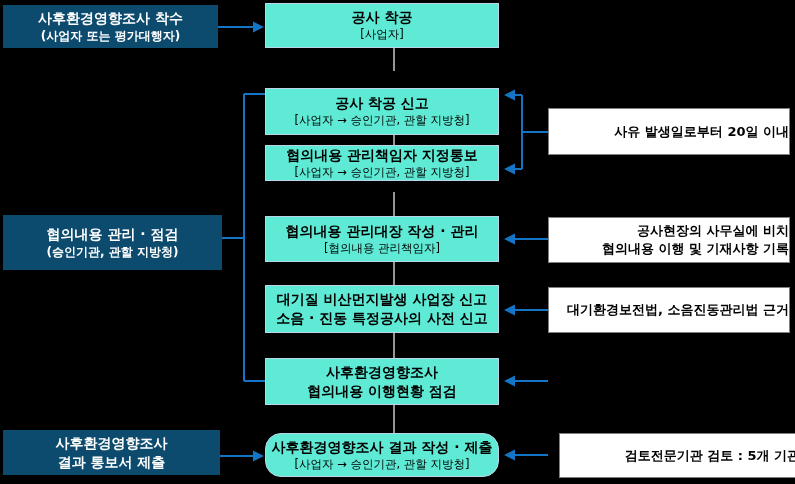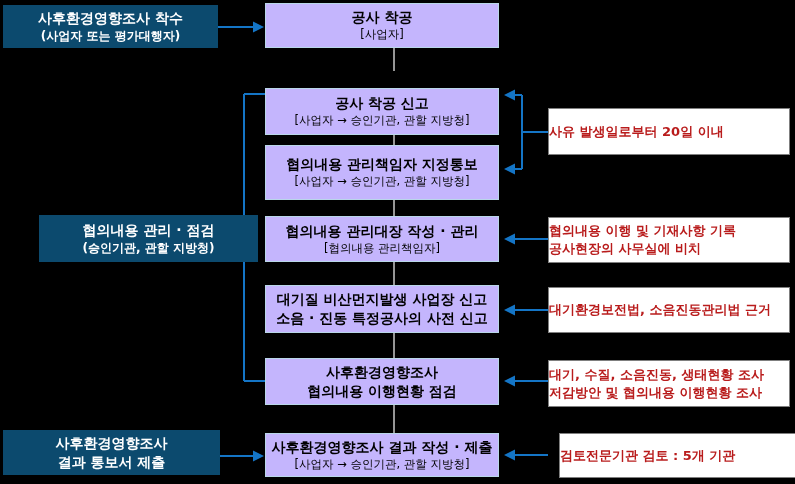--- a/index.html
+++ b/index.html
@@ -20,45 +20,45 @@
   }
   
   .stage{
     background:#0c4a6e;color:#fff;
   }
   .stage .t{font-size:14px;font-weight:bold;white-space:nowrap;}
   .stage .s{font-size:12px;font-weight:bold;white-space:nowrap;}
 
   
   .process{
-    background:#c4b5fd;border:1px solid #B9D6E9;color:#000;
+    background:#5eead4;border:1px solid #B9D6E9;color:#000;
   }
   .process .t{font-size:14px;font-weight:bold;white-space:nowrap;}
   .process .s{font-size:11.5px;font-weight:normal;white-space:nowrap;text-align:center;}
   .process .t2{font-size:14px;font-weight:bold;white-space:nowrap;}
 
   
   .note{
-    background:#FFFFFF;border:1px solid #7F7F7F;color:#b91c1c;
-    align-items:flex-start;
+    background:#FFFFFF;border:1px solid #7F7F7F;color:#000000;
+    align-items:flex-end;
   }
   .note .n{font-size:13px;font-weight:bold;white-space:nowrap;text-align:left;}
 
   
   .l1{left:3px;top:5px;width:215px;height:43px;}
-  .l2{left:3px;top:215px;width:219px;height:47px;margin-left:36px;}
+  .l2{left:3px;top:215px;width:219px;height:55px;}
   .l3{left:3px;top:430px;width:217px;height:45px;}
 
   .c1{left:265px;top:3px;width:234px;height:45px;}
   .c2{left:265px;top:88px;width:234px;height:47px;}
-  .c3{left:265px;top:145px;width:234px;height:55px;}
+  .c3{left:265px;top:145px;width:234px;height:36px;}
   .c4{left:265px;top:216px;width:234px;height:46px;}
   .c5{left:265px;top:285px;width:234px;height:48px;}
   .c6{left:265px;top:358px;width:234px;height:47px;}
-  .c7{left:265px;top:433px;width:234px;height:44px;}
+  .c7{left:265px;top:433px;width:234px;height:44px;border-radius:16px;}
 
   .r1{left:548px;top:108px;width:242px;height:47px;}
   .r2{left:548px;top:217px;width:242px;height:46px;}
   .r3{left:548px;top:287px;width:242px;height:46px;}
   .r4{left:548px;top:360px;width:242px;height:47px;}
   .r5{left:548px;top:433px;width:242px;height:45px;margin-left:11px;}
 </style>
 </head>
 <body>
 
@@ -161,27 +161,23 @@
   </div>
   <div class="box process c7">
     <span class="t">사후환경영향조사 결과 작성 · 제출</span>
     <span class="s">[사업자 → 승인기관, 관할 지방청]</span>
   </div>
 
   <div class="box note r1">
     <span class="n">사유 발생일로부터 20일 이내</span>
   </div>
   <div class="box note r2">
+    <span class="n">공사현장의 사무실에 비치</span>
     <span class="n">협의내용 이행 및 기재사항 기록</span>
-    <span class="n">공사현장의 사무실에 비치</span>
   </div>
   <div class="box note r3">
     <span class="n">대기환경보전법, 소음진동관리법 근거</span>
-  </div>
-  <div class="box note r4">
-    <span class="n">대기, 수질, 소음진동, 생태현황 조사</span>
-    <span class="n">저감방안 및 협의내용 이행현황 조사</span>
   </div>
   <div class="box note r5">
     <span class="n">검토전문기관 검토 : 5개 기관</span>
   </div>
 
 </div>
 
 </body></html>

